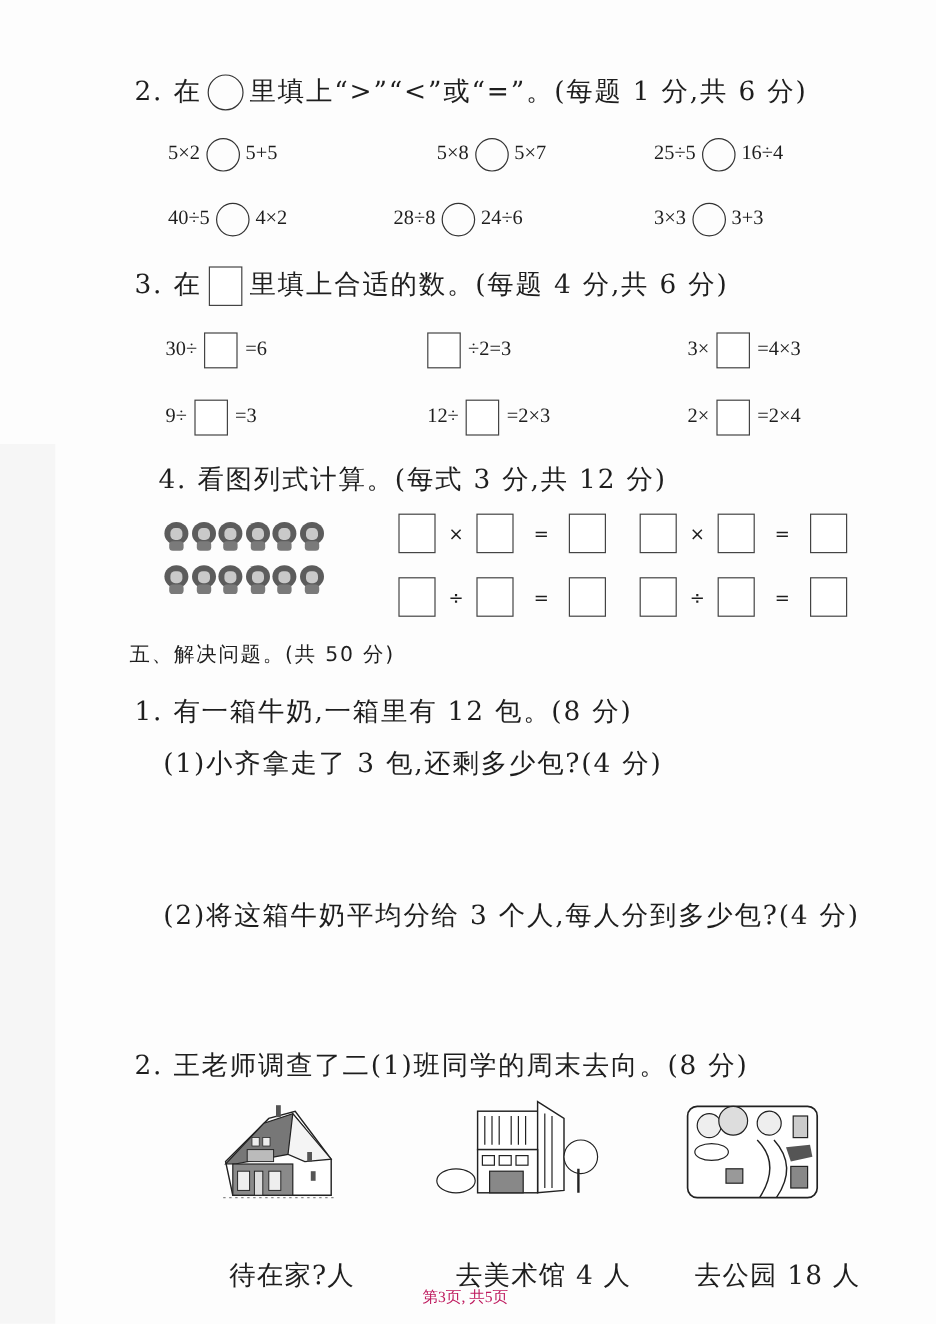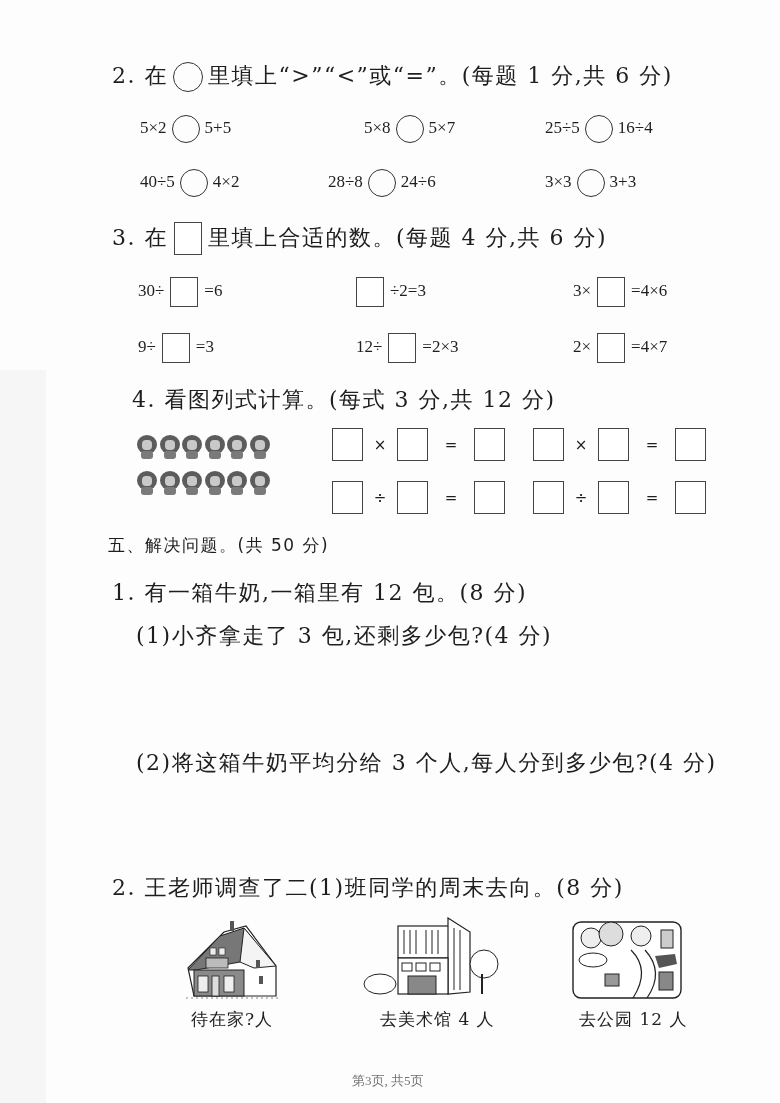--- a/index.html
+++ b/index.html
@@ -15,22 +15,22 @@
   .expr { font-size:17px; font-family:Liberation Serif, serif;text-align:center; }
   .circ { display:inline-block; width:28px; height:28px; border:1.3px solid #333; border-radius:50%; vertical-align:middle; margin:0 5px; box-sizing:border-box; }
   .sq { display:inline-block; width:28px; height:30px; border:1.3px solid #444; vertical-align:middle; margin:0 6px; box-sizing:border-box; background:#fff; }
   .sq.big { width:31px; height:33px; }
   .op { font-size:15px; font-family:"DejaVu Sans", sans-serif; display:inline-block; width:22px; text-align:center; vertical-align:middle; }
   .lion { display:inline-block; width:20px; height:24px; margin-right:2.5px; position:relative; }
   .lion .mane { position:absolute; left:0; top:0; width:20px; height:19px; border-radius:50%; background:#5c5c5c; }
   .lion .face { position:absolute; left:5px; top:5px; width:10px; height:10px; border-radius:40%; background:#c9c9c9; }
   .lion .body { position:absolute; left:4px; top:16px; width:12px; height:8px; border-radius:3px; background:#7a7a7a; }
   .pic { position:absolute; }
-  .caption { font-size:17px; letter-spacing:1px; }
-  .footer { font-size:13px; font-family:"Liberation Serif", serif; color:#737373; }
+  .caption { font-size:22px; letter-spacing:1px;margin-top:40px; }
+  .footer { font-size:13px; font-family:"Liberation Serif", serif; color:#be185d; }
 </style>
 </head>
 <body>
 
 <div class="leftshade"></div>
 
 <div class="abs q" style="left:112px;top:61px;">
   <span>2.</span>
   <span>在</span><span class="circ" style="width:30px;height:30px;"></span><span>里填上“&gt;”“&lt;”或“=”。(每题 1 分,共 6 分)</span>
 </div>
@@ -59,30 +59,30 @@
   <span>在</span><span class="sq" style="height:33px;"></span><span>里填上合适的数。(每题 4 分,共 6 分)</span>
 </div>
 
 <div class="abs expr" style="left:138px;top:277px;">
   <span>30÷</span><span class="sq"></span><span>=6</span>
 </div>
 <div class="abs expr" style="left:350px;top:277px;">
   <span></span><span class="sq"></span><span>÷2=3</span>
 </div>
 <div class="abs expr" style="left:573px;top:277px;">
-  <span>3×</span><span class="sq"></span><span>=4×6</span>
+  <span>3×</span><span class="sq"></span><span>=4×3</span>
 </div>
 <div class="abs expr" style="left:138px;top:333px;">
   <span>9÷</span><span class="sq"></span><span>=3</span>
 </div>
 <div class="abs expr" style="left:356px;top:333px;">
   <span>12÷</span><span class="sq"></span><span>=2×3</span>
 </div>
 <div class="abs expr" style="left:573px;top:333px;">
-  <span>2×</span><span class="sq"></span><span>=4×7</span>
+  <span>2×</span><span class="sq"></span><span>=2×4</span>
 </div>
 
 <div class="abs q" style="left:112px;top:385px;margin-left:20px;">4. 看图列式计算。(每式 3 分,共 12 分)</div>
 
 <div class="abs" style="left:137px;top:435px;">
   <div style="height:26px;">
     <span class="lion"><span class="mane"></span><span class="face"></span><span class="body"></span></span><span class="lion"><span class="mane"></span><span class="face"></span><span class="body"></span></span><span class="lion"><span class="mane"></span><span class="face"></span><span class="body"></span></span><span class="lion"><span class="mane"></span><span class="face"></span><span class="body"></span></span><span class="lion"><span class="mane"></span><span class="face"></span><span class="body"></span></span><span class="lion"><span class="mane"></span><span class="face"></span><span class="body"></span></span>
   </div>
   <div style="height:26px;margin-top:10px;">
     <span class="lion"><span class="mane"></span><span class="face"></span><span class="body"></span></span><span class="lion"><span class="mane"></span><span class="face"></span><span class="body"></span></span><span class="lion"><span class="mane"></span><span class="face"></span><span class="body"></span></span><span class="lion"><span class="mane"></span><span class="face"></span><span class="body"></span></span><span class="lion"><span class="mane"></span><span class="face"></span><span class="body"></span></span><span class="lion"><span class="mane"></span><span class="face"></span><span class="body"></span></span>
@@ -161,15 +161,15 @@
   <circle cx="40" cy="14" r="12" fill="#ddd" stroke="#222"></circle>
   <circle cx="70" cy="16" r="10" fill="#eee" stroke="#222"></circle>
   <rect x="90" y="10" width="12" height="18" fill="#ccc" stroke="#222"></rect>
   <ellipse cx="22" cy="40" rx="14" ry="7" fill="#fff" stroke="#222"></ellipse>
   <path d="M60,30 Q80,50 62,78" fill="none" stroke="#222" stroke-width="1.2"></path>
   <path d="M74,30 Q94,52 76,78" fill="none" stroke="#222" stroke-width="1.2"></path>
   <rect x="88" y="52" width="14" height="18" fill="#888" stroke="#222"></rect>
   <rect x="34" y="54" width="14" height="12" fill="#999" stroke="#222"></rect>
   <polygon points="84,36 104,34 106,44 88,48" fill="#555"></polygon>
 </svg>
-<div class="abs caption" style="left:579px;top:1008px;">去公园 12 人</div>
+<div class="abs caption" style="left:579px;top:1008px;">去公园 18 人</div>
 
 <div class="abs footer" style="left:352px;top:1072px;">第3页, 共5页</div>
 
 </body></html>

